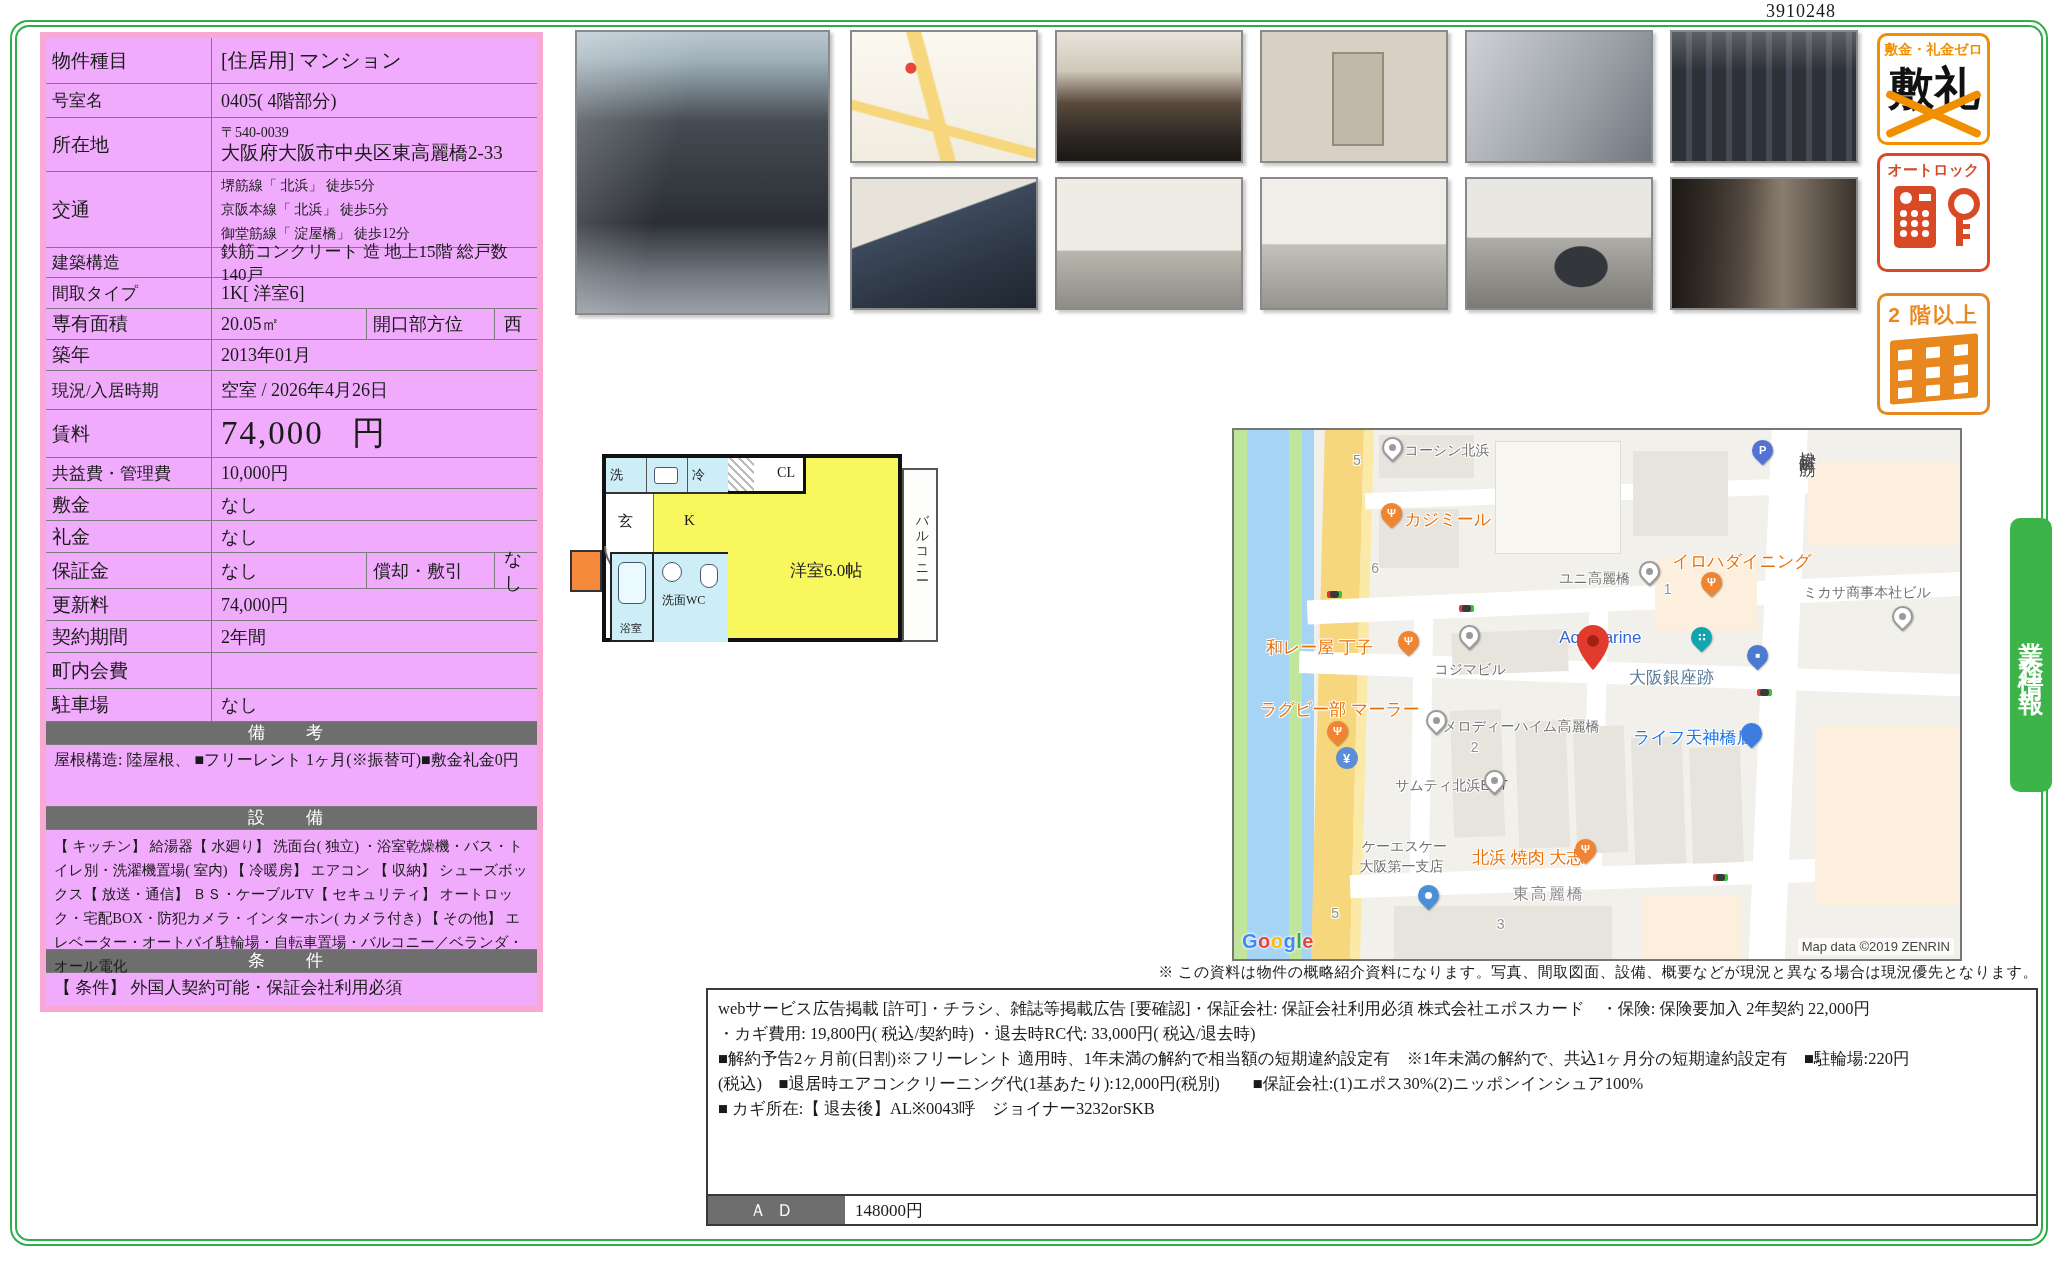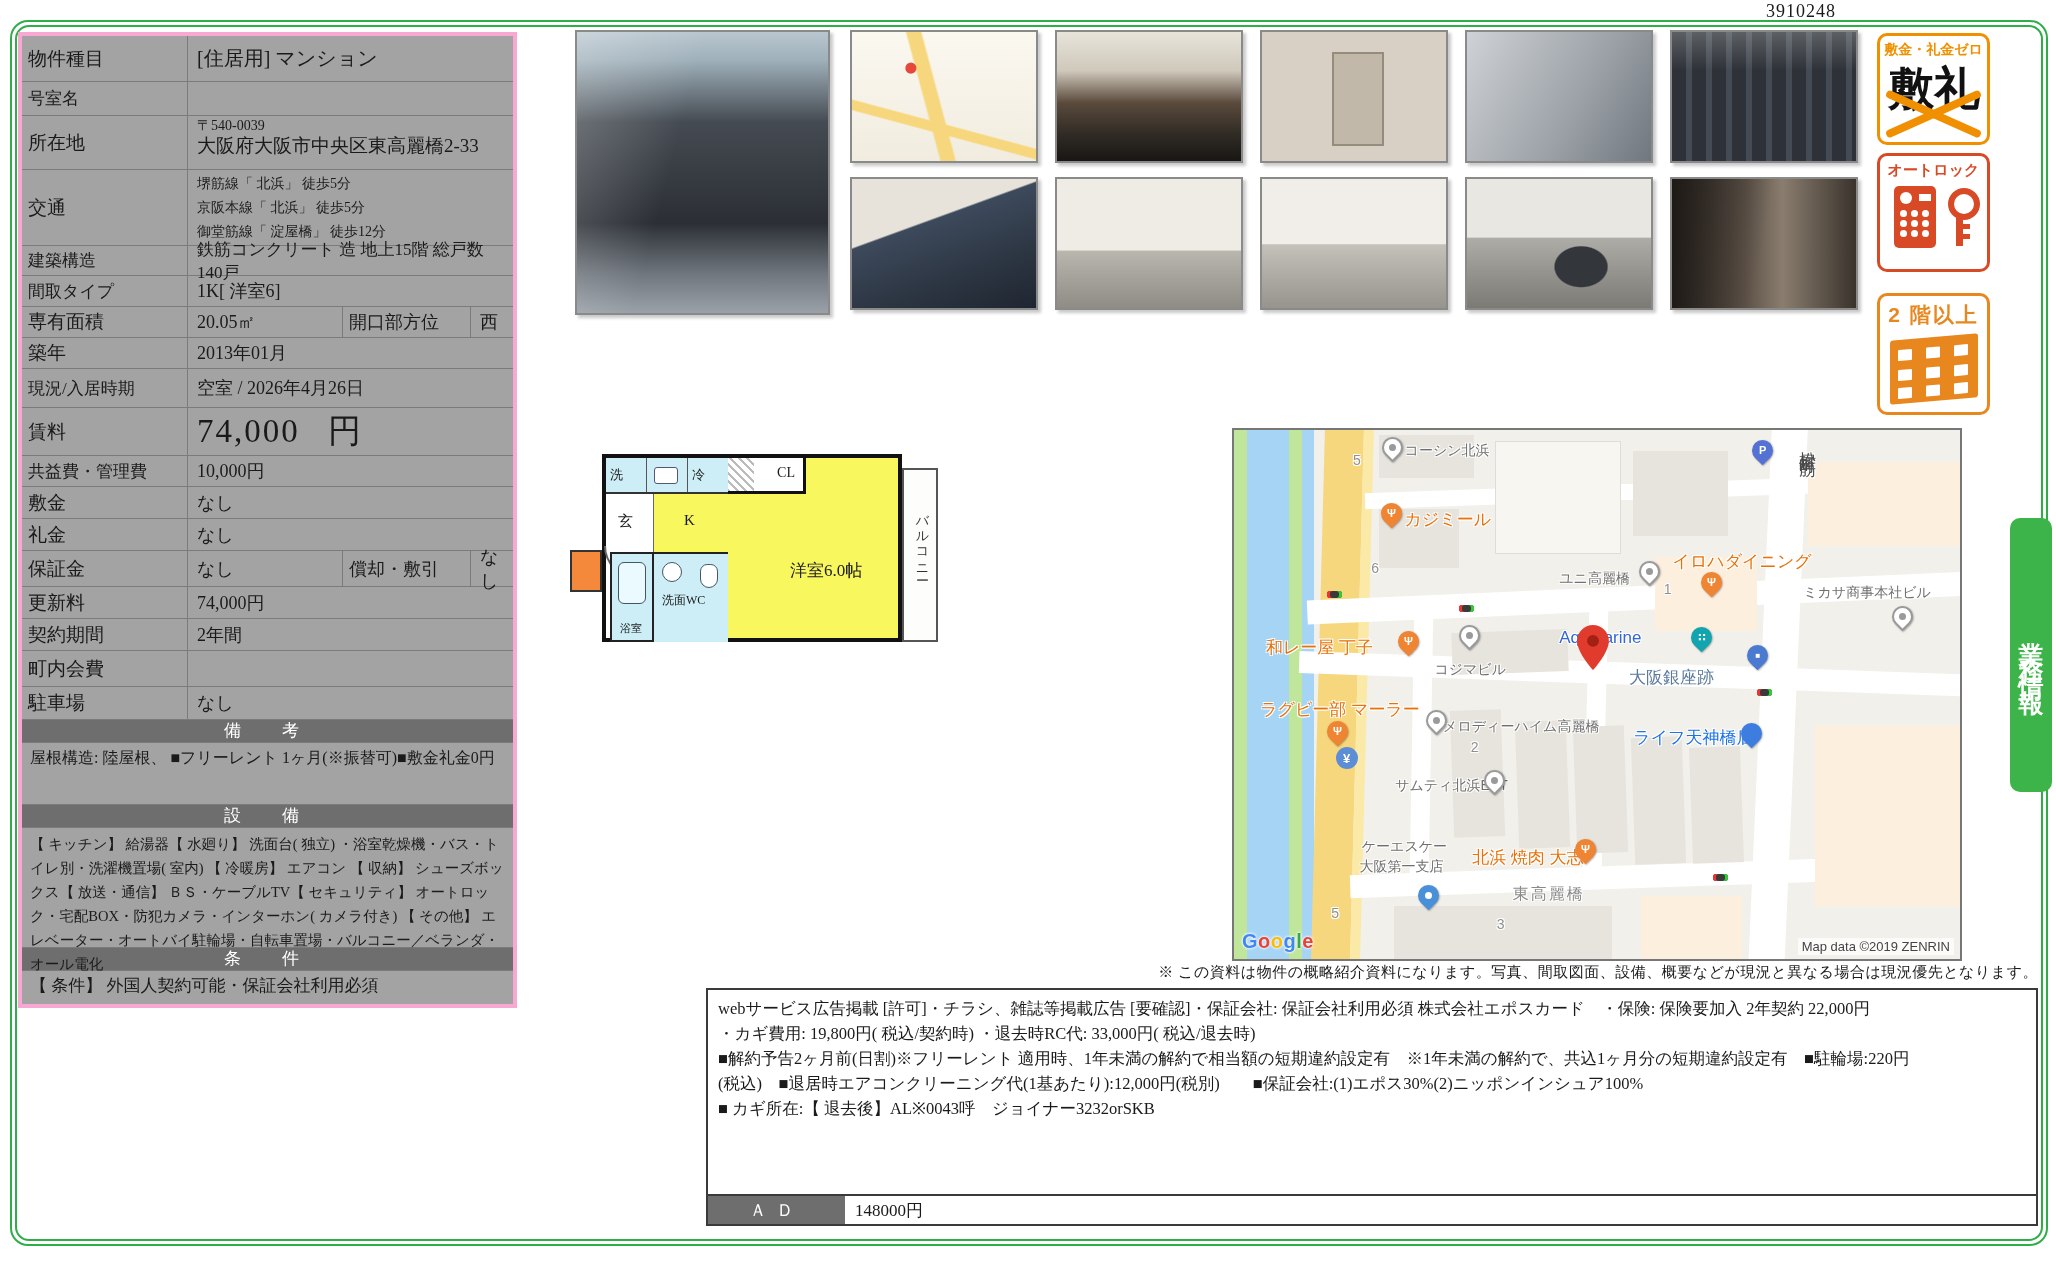--- a/index.html
+++ b/index.html
@@ -4,33 +4,33 @@
 <style>
   html,body{margin:0;padding:0;background:#fff;}
   .page{position:relative;width:2056px;height:1264px;background:#fff;overflow:hidden;
         font-family:"Liberation Serif","DejaVu Serif",serif;color:#1a1a1a;}
   
   .frame{position:absolute;left:10px;top:20px;width:2034px;height:1222px;
          border:2px solid #2fad49;border-radius:18px;pointer-events:none;}
   .frame::after{content:"";position:absolute;inset:3px;border:2px solid #2fad49;border-radius:14px;}
   .docnum{position:absolute;top:1px;right:220px;font-size:18px;letter-spacing:1px;}
   
-  .spec{position:absolute;left:18px;top:32px;width:491px;border:4px solid #f9a8d4;background:#a3a3a3;}
+  .spec{position:absolute;left:40px;top:32px;width:491px;border:6px solid #f9a8d4;background:#f0abfc;}
   .trow{display:flex;border-bottom:1px solid #7b7b7b;box-sizing:border-box;}
   .trow:last-child{border-bottom:none;}
   .tl{width:166px;flex:0 0 166px;border-right:1px solid #7b7b7b;box-sizing:border-box;
       padding:2px 6px;font-size:19px;display:flex;align-items:center;}
   .tl.small{font-size:17px;}
   .tv{flex:1;padding:2px 9px;font-size:18px;display:flex;align-items:center;box-sizing:border-box;}
   .tv.big1{font-size:20px;}
   .tv.big2{font-size:24px;letter-spacing:1px;}
   .tv.rent{font-size:33px;letter-spacing:2px;word-spacing:18px;}
   .w155{flex:0 0 155px;border-right:1px solid #7b7b7b;}
   .w128{flex:0 0 128px;border-right:1px solid #7b7b7b;font-size:18px;}
-  .col{flex-direction:column;align-items:flex-start;}
+  .col{flex-direction:column;align-items:flex-start;justify-content:center;}
   .postal{font-size:14px;line-height:16px;}
   .addr{font-size:19px;line-height:23px;}
   .tline{font-size:14px;line-height:24px;}
   .sbar{height:22px;background:#6e6e6e;color:#fff;text-align:center;font-size:17px;
         letter-spacing:12px;line-height:22px;border-bottom:1px solid #7b7b7b;}
   .stext{padding:4px 8px;font-size:16px;line-height:22px;border-bottom:1px solid #7b7b7b;box-sizing:border-box;}
   .stext.equip{font-size:14.5px;line-height:24px;height:120px;}
   .stext.biko{height:62px;}
   .stext.cond{height:33px;font-size:17px;border-bottom:none;}
   
@@ -156,20 +156,21 @@
   <div class="frame"></div>
   <div class="docnum">3910248</div>
 
   <div class="spec">
     <div class="trow" style="height:46px">
         <div class="tl">物件種目</div>
         <div class="tv big1">[住居用] マンション</div>
       </div>
     <div class="trow" style="height:34px">
         <div class="tl small">号室名</div>
+        <div class="tv">0405( 4階部分)</div>
       </div>
     <div class="trow" style="height:54px">
         <div class="tl">所在地</div>
         <div class="tv col">
           <div class="postal">〒540-0039</div>
           <div class="addr">大阪府大阪市中央区東高麗橋2-33</div>
         </div>
       </div>
     <div class="trow" style="height:76px">
         <div class="tl">交通</div>

